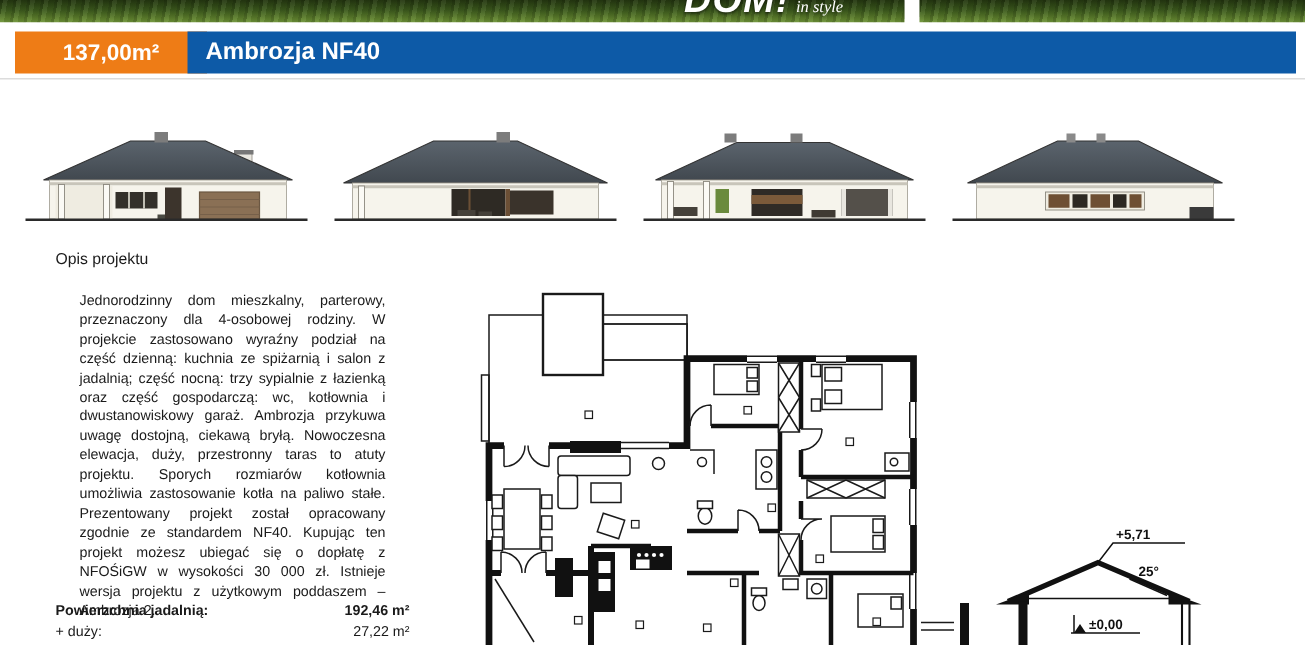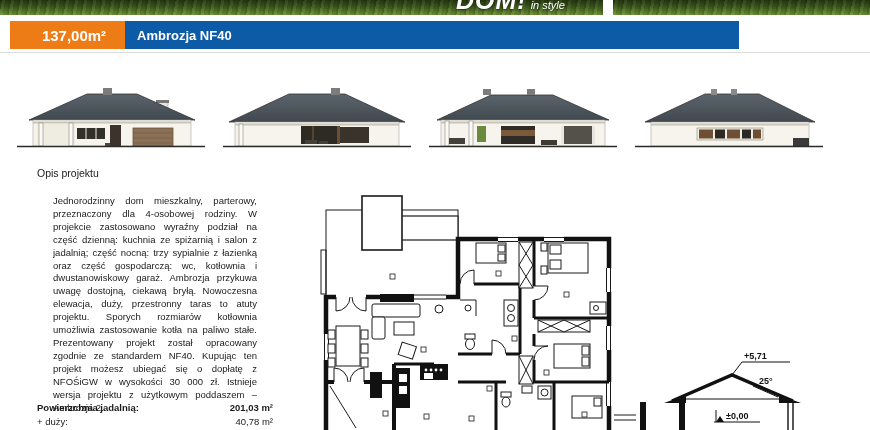--- a/index.html
+++ b/index.html
@@ -18,33 +18,33 @@
       linear-gradient(180deg, #243710 0%, #3c5a1d 45%, #5d7f2c 80%, #6f9539 100%);
   }
   .photo-left  { left:0;   width:603px; }
   .photo-right { left:613px; width:257px; }
   .logo { position:absolute; left:456px; top:-14px; white-space:nowrap; }
   .logo-main {
     font-family:"Liberation Sans", sans-serif; font-weight:bold; font-style:italic;
     font-size:25px; color:#fff; letter-spacing:1px; text-shadow:0 1px 2px rgba(0,0,0,.5);
   }
   .logo-sub {
-    font-family:Liberation Sans, sans-serif; font-style:italic; font-size:11px; color:#fff;
+    font-family:Liberation Serif, serif; font-style:italic; font-size:11px; color:#fff;
     margin-left:4px; text-shadow:0 1px 2px rgba(0,0,0,.5);
   }
 
   
   .area-badge {
     position:absolute; left:10px; top:21px; width:128px; height:28px;
     background:#ee7c16; color:#fff; font-weight:bold; font-size:15px;
     display:flex; align-items:center; justify-content:center;
   }
   .title-bar {
-    position:absolute; left:125px; top:21px; width:614px; height:28px;
-    background:#0d5aa7; color:#fff; font-weight:bold; font-size:13px;
+    position:absolute; left:125px; top:21px; width:739px; height:28px;
+    background:#0d5aa7; color:#fff; font-weight:bold; font-size:16px;
     display:flex; align-items:center; padding-left:12px;
   }
   .header-underline { position:absolute; left:0; top:52px; width:870px; height:1px; background:#dcdcdc; }
 
   
   .elevations { position:absolute; left:8px; top:86px; width:854px; height:66px; display:flex; }
   .elevation { width:206px; height:66px; margin-right:0; }
 
   
   .description { position:absolute; left:37px; top:167px; width:236px; }
@@ -180,25 +180,25 @@
 </div>
 
 <div class="description">
   <h3>Opis projektu</h3>
   <p>Jednorodzinny dom mieszkalny, parterowy, przeznaczony dla 4-osobowej rodziny. W projekcie zastosowano wyraźny podział na część dzienną: kuchnia ze spiżarnią i salon z jadalnią; część nocną: trzy sypialnie z łazienką oraz część gospodarczą: wc, kotłownia i dwustanowiskowy garaż. Ambrozja przykuwa uwagę dostojną, ciekawą bryłą. Nowoczesna elewacja, duży, przestronny taras to atuty projektu. Sporych rozmiarów kotłownia umożliwia zastosowanie kotła na paliwo stałe. Prezentowany projekt został opracowany zgodnie ze standardem NF40. Kupując ten projekt możesz ubiegać się o dopłatę z NFOŚiGW w wysokości 30 000 zł. Istnieje wersja projektu z użytkowym poddaszem – Ambrozja 2.</p>
 </div>
 
 <div class="areas">
   <div class="row bold">
     <span>Powierzchnia jadalnią:</span>
-    <span>201,03 m²</span>
+    <span>192,46 m²</span>
   </div>
   <div class="row">
     <span>+ duży:</span>
-    <span>40,78 m²</span>
+    <span>27,22 m²</span>
   </div>
 </div>
 
 <svg class="floorplan" viewBox="0 0 352 244">
 
   <rect x="30" y="24" width="132" height="88" class="thin" stroke-width="1.2"></rect>
   <rect x="104" y="30" width="58" height="24" fill="#fff" stroke="#1a1a1a" stroke-width="1.2"></rect>
   <rect x="66" y="10" width="40" height="54" fill="#fff" stroke="#1a1a1a" stroke-width="1.6"></rect>
   <rect x="25" y="64" width="5" height="44" class="thin"></rect>
 

